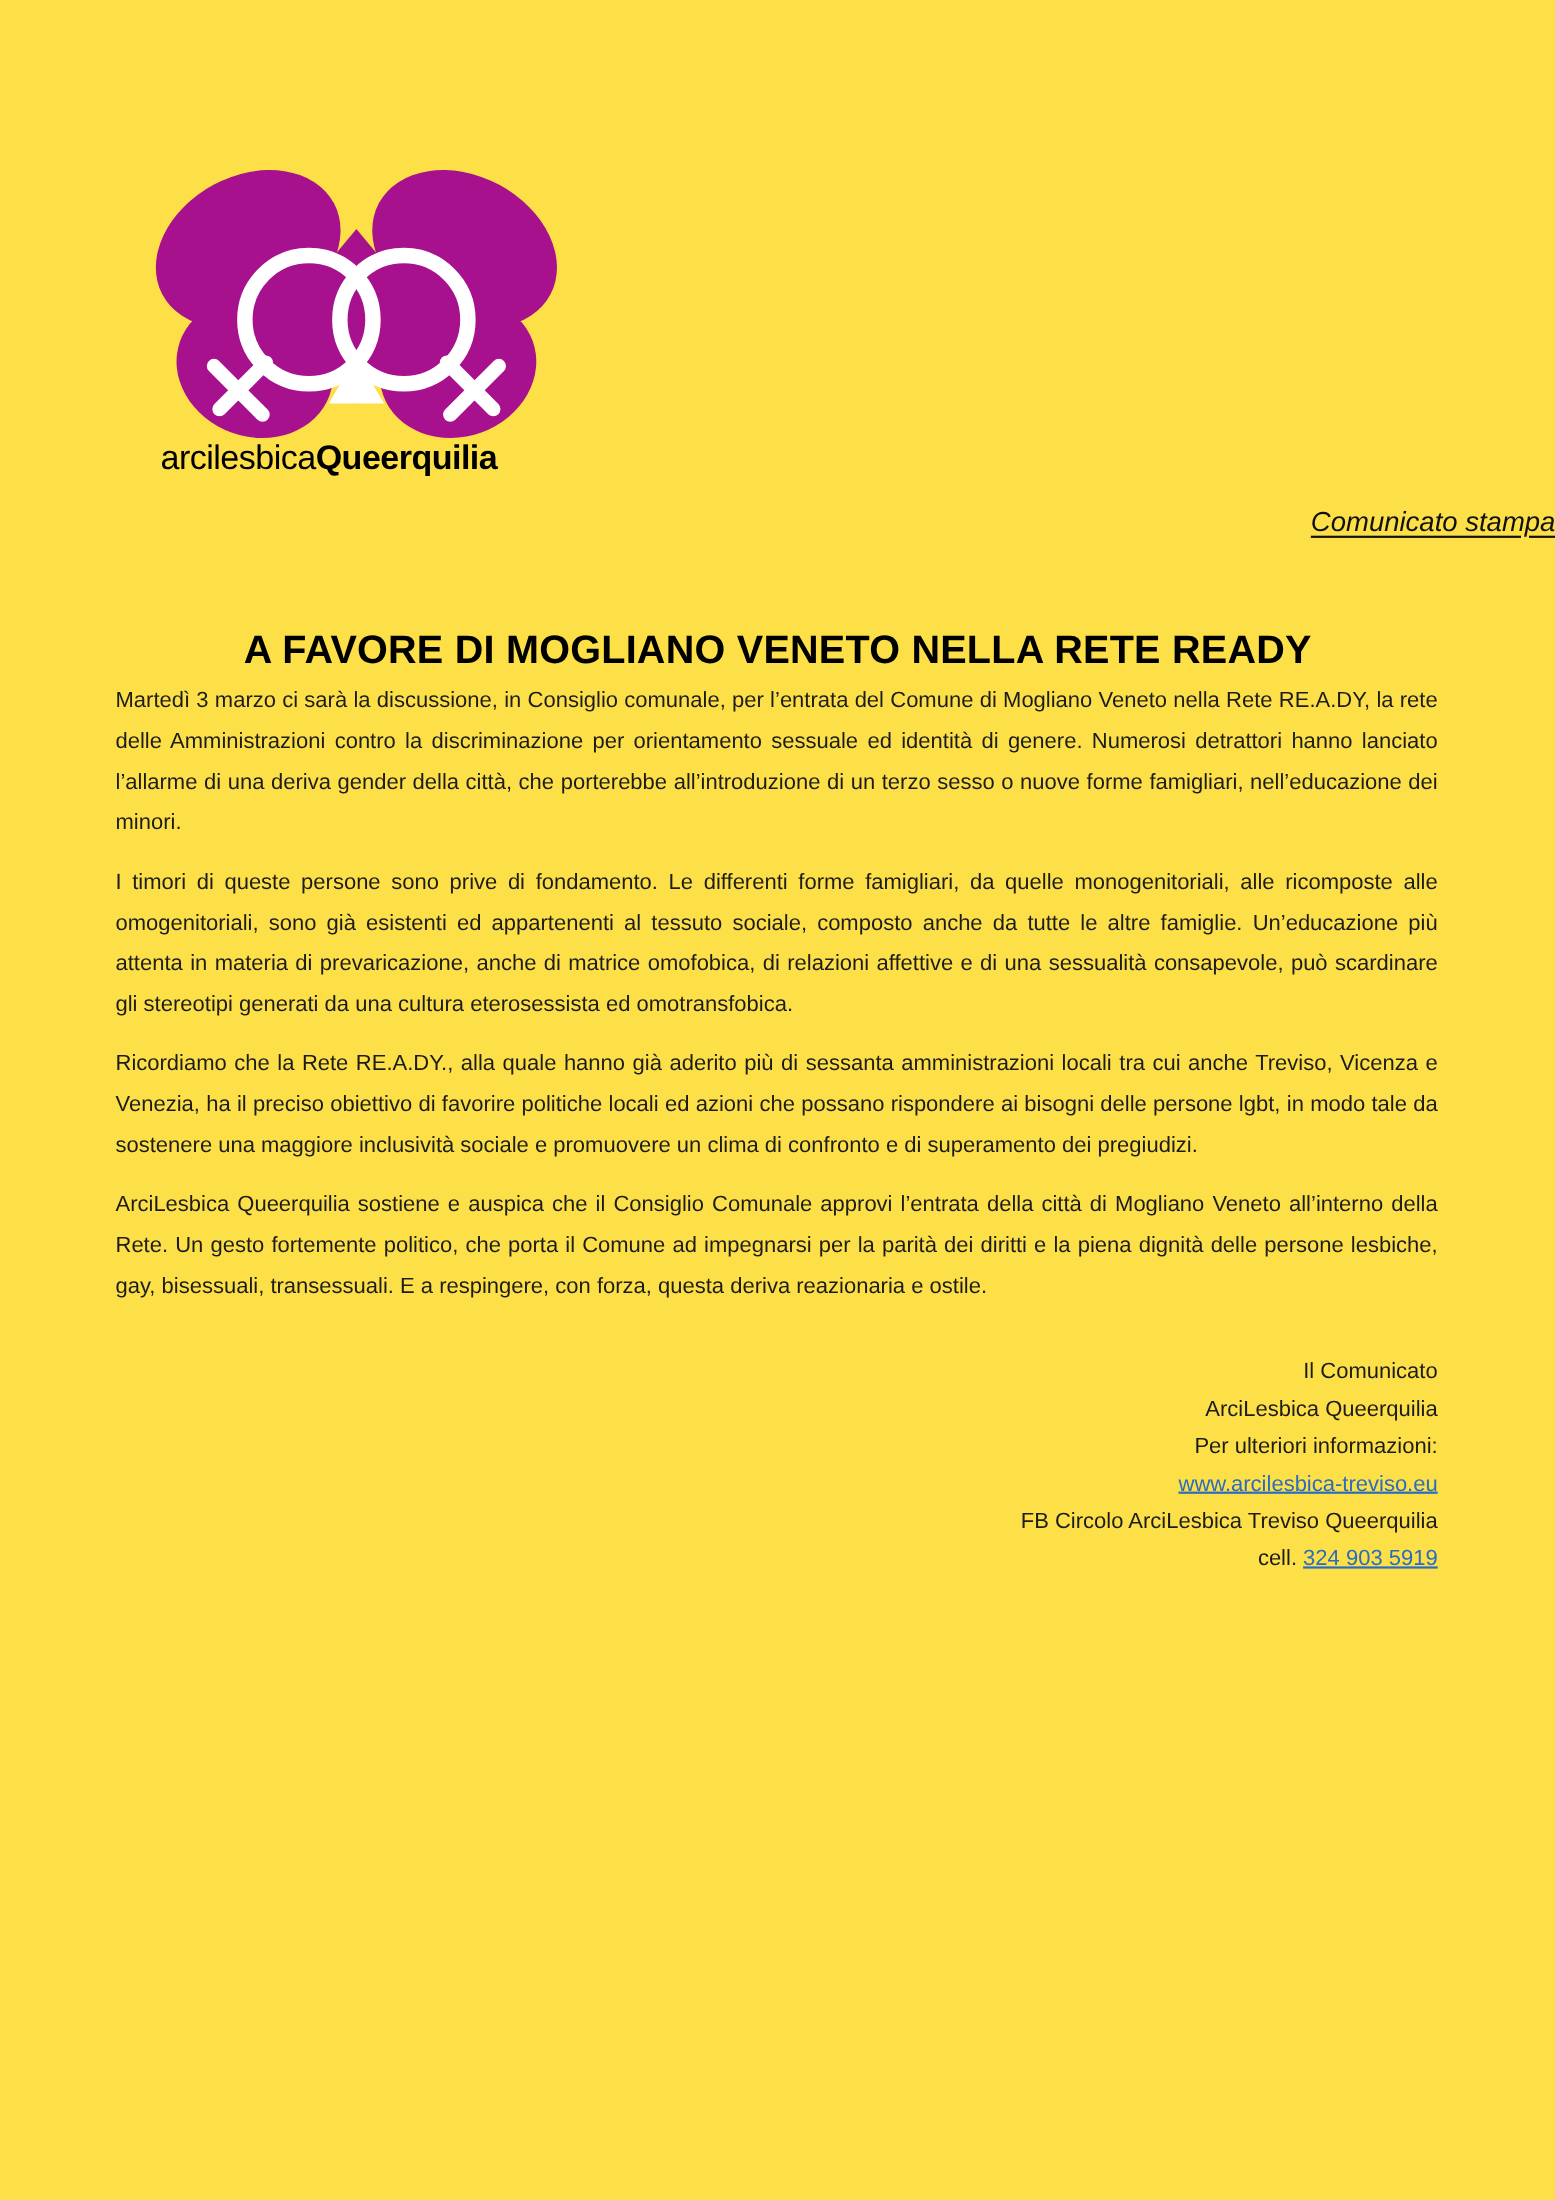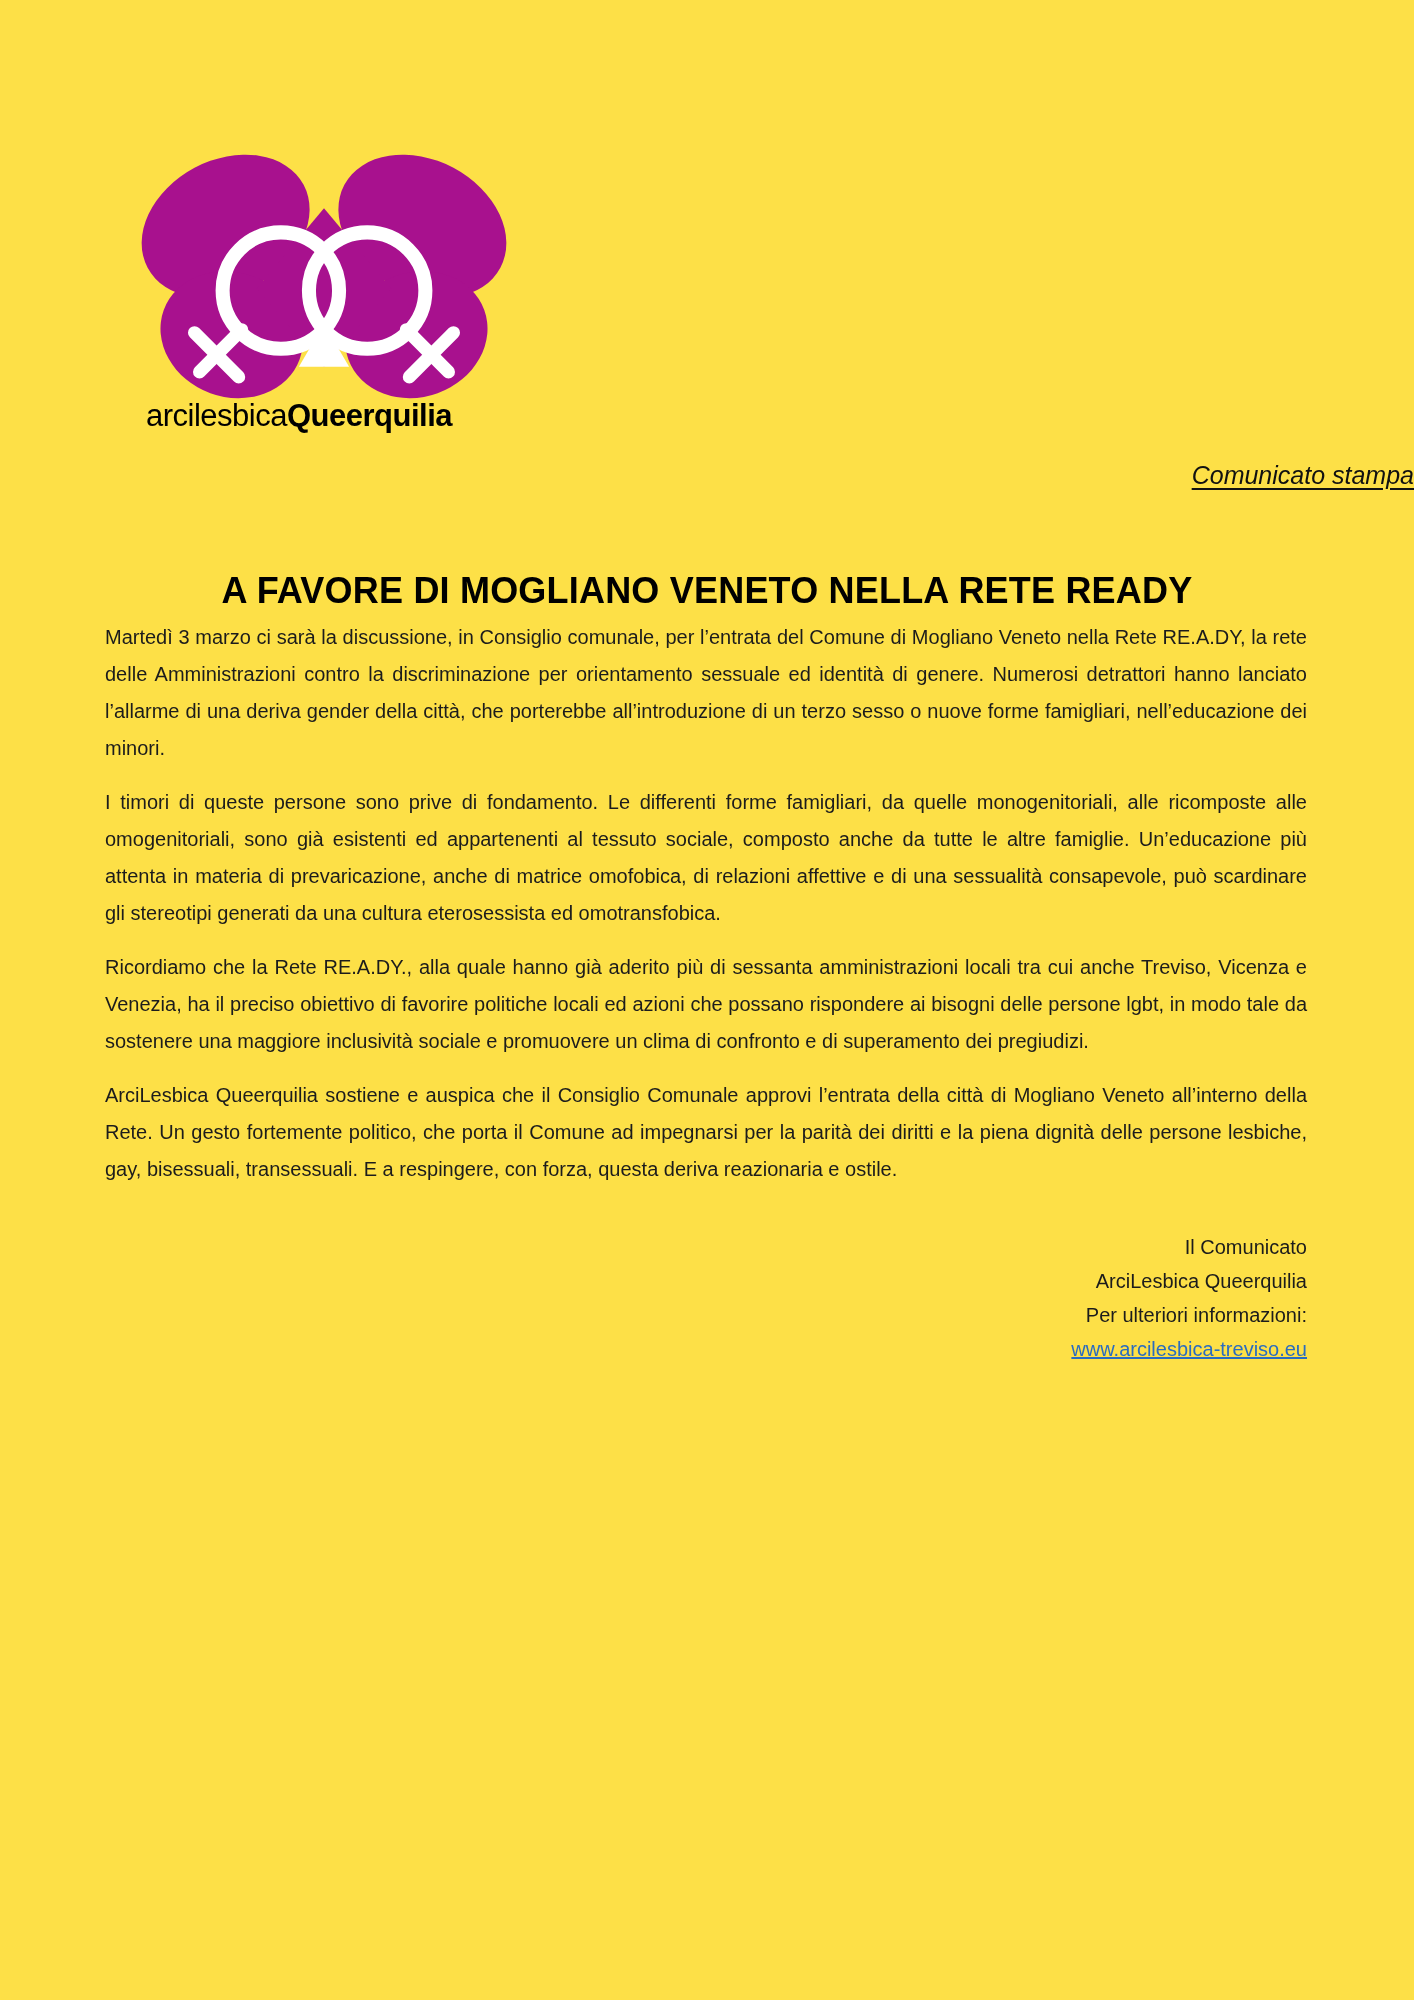--- a/index.html
+++ b/index.html
@@ -74,16 +74,18 @@
     <p>Martedì 3 marzo ci sarà la discussione, in Consiglio comunale, per l’entrata del Comune di Mogliano Veneto nella Rete RE.A.DY, la rete delle Amministrazioni contro la discriminazione per orientamento sessuale ed identità di genere. Numerosi detrattori hanno lanciato l’allarme di una deriva gender della città, che porterebbe all’introduzione di un terzo sesso o nuove forme famigliari, nell’educazione dei minori.</p>
     <p>I timori di queste persone sono prive di fondamento. Le differenti forme famigliari, da quelle monogenitoriali, alle ricomposte alle omogenitoriali, sono già esistenti ed appartenenti al tessuto sociale, composto anche da tutte le altre famiglie. Un’educazione più attenta in materia di prevaricazione, anche di matrice omofobica, di relazioni affettive e di una sessualità consapevole, può scardinare gli stereotipi generati da una cultura eterosessista ed omotransfobica.</p>
     <p>Ricordiamo che la Rete RE.A.DY., alla quale hanno già aderito più di sessanta amministrazioni locali tra cui anche Treviso, Vicenza e Venezia, ha il preciso obiettivo di favorire politiche locali ed azioni che possano rispondere ai bisogni delle persone lgbt, in modo tale da sostenere una maggiore inclusività sociale e promuovere un clima di confronto e di superamento dei pregiudizi.</p>
     <p>ArciLesbica Queerquilia sostiene e auspica che il Consiglio Comunale approvi l’entrata della città di Mogliano Veneto all’interno della Rete. Un gesto fortemente politico, che porta il Comune ad impegnarsi per la parità dei diritti e la piena dignità delle persone lesbiche, gay, bisessuali, transessuali. E a respingere, con forza, questa deriva reazionaria e ostile.</p>
 
     <div class="signature">
       <div>Il Comunicato</div>
       <div>ArciLesbica Queerquilia</div>
       <div>Per ulteriori informazioni:</div>
       <div><a class="doc-link">www.arcilesbica-treviso.eu</a></div>
+      <div>FB Circolo ArciLesbica Treviso Queerquilia</div>
+      <div><span>cell. </span><a class="doc-link">324 903 5919</a></div>
     </div>
   </div>
 
 </div>
 
 </body></html>

